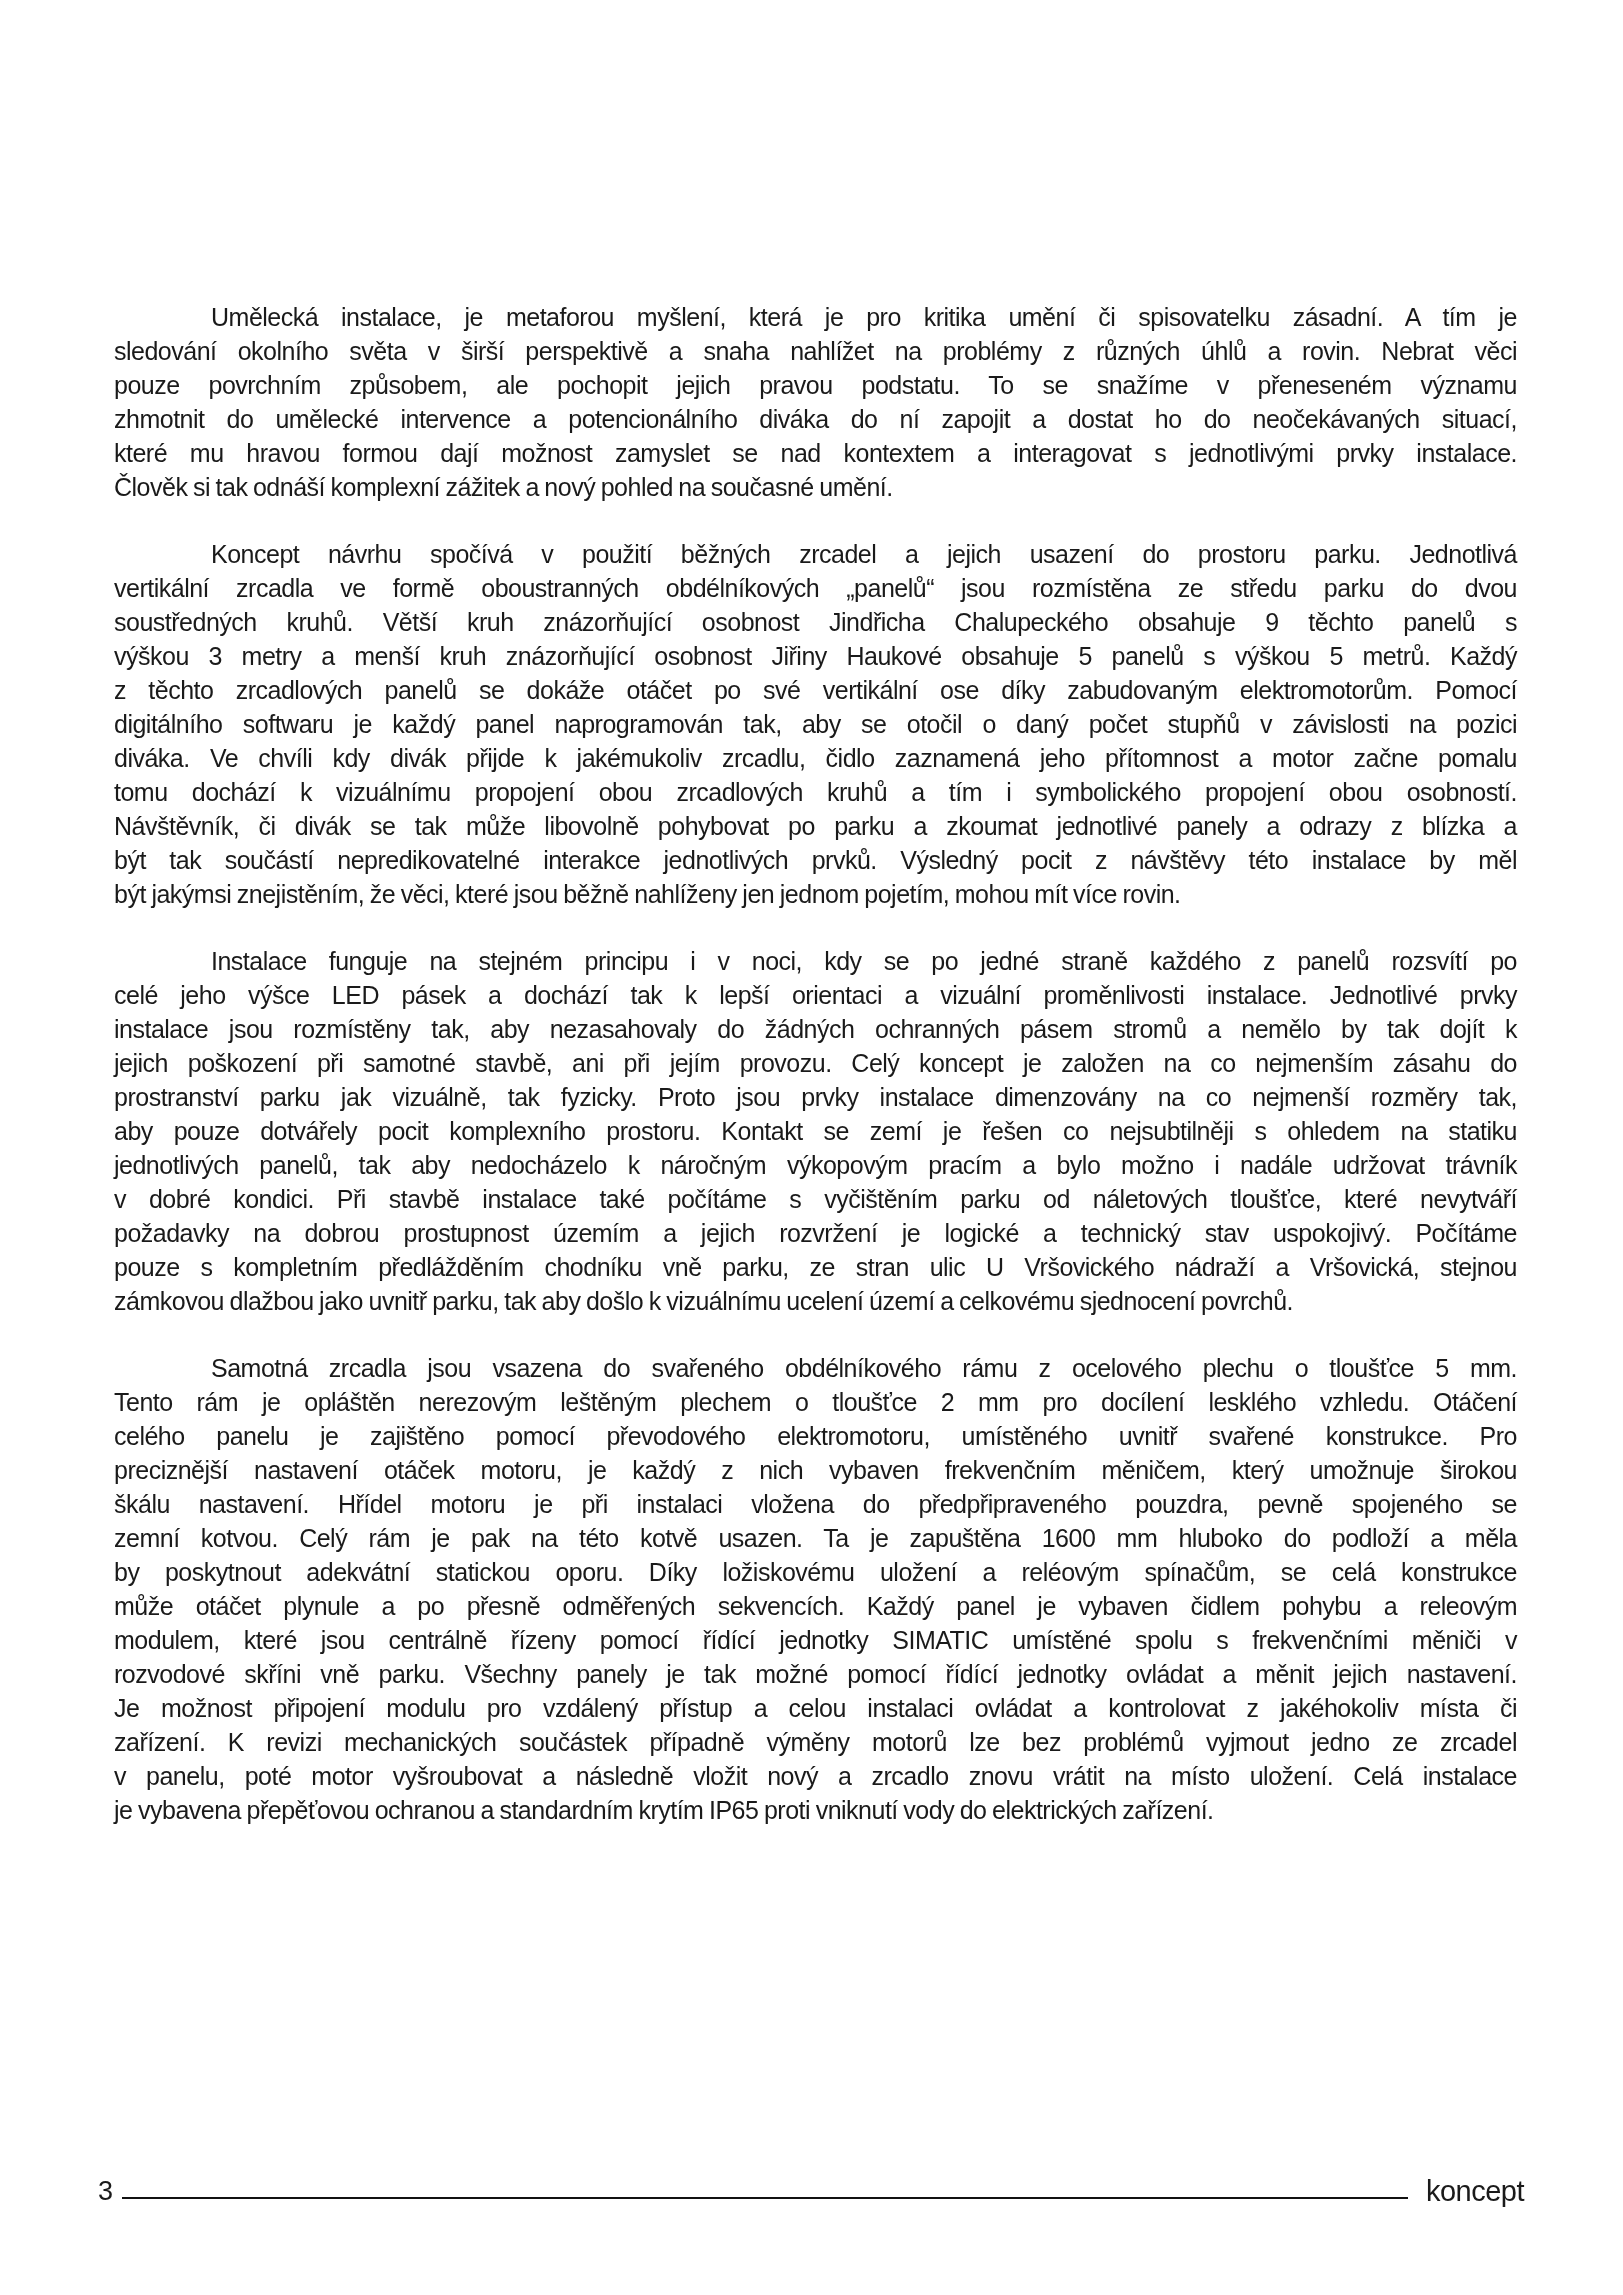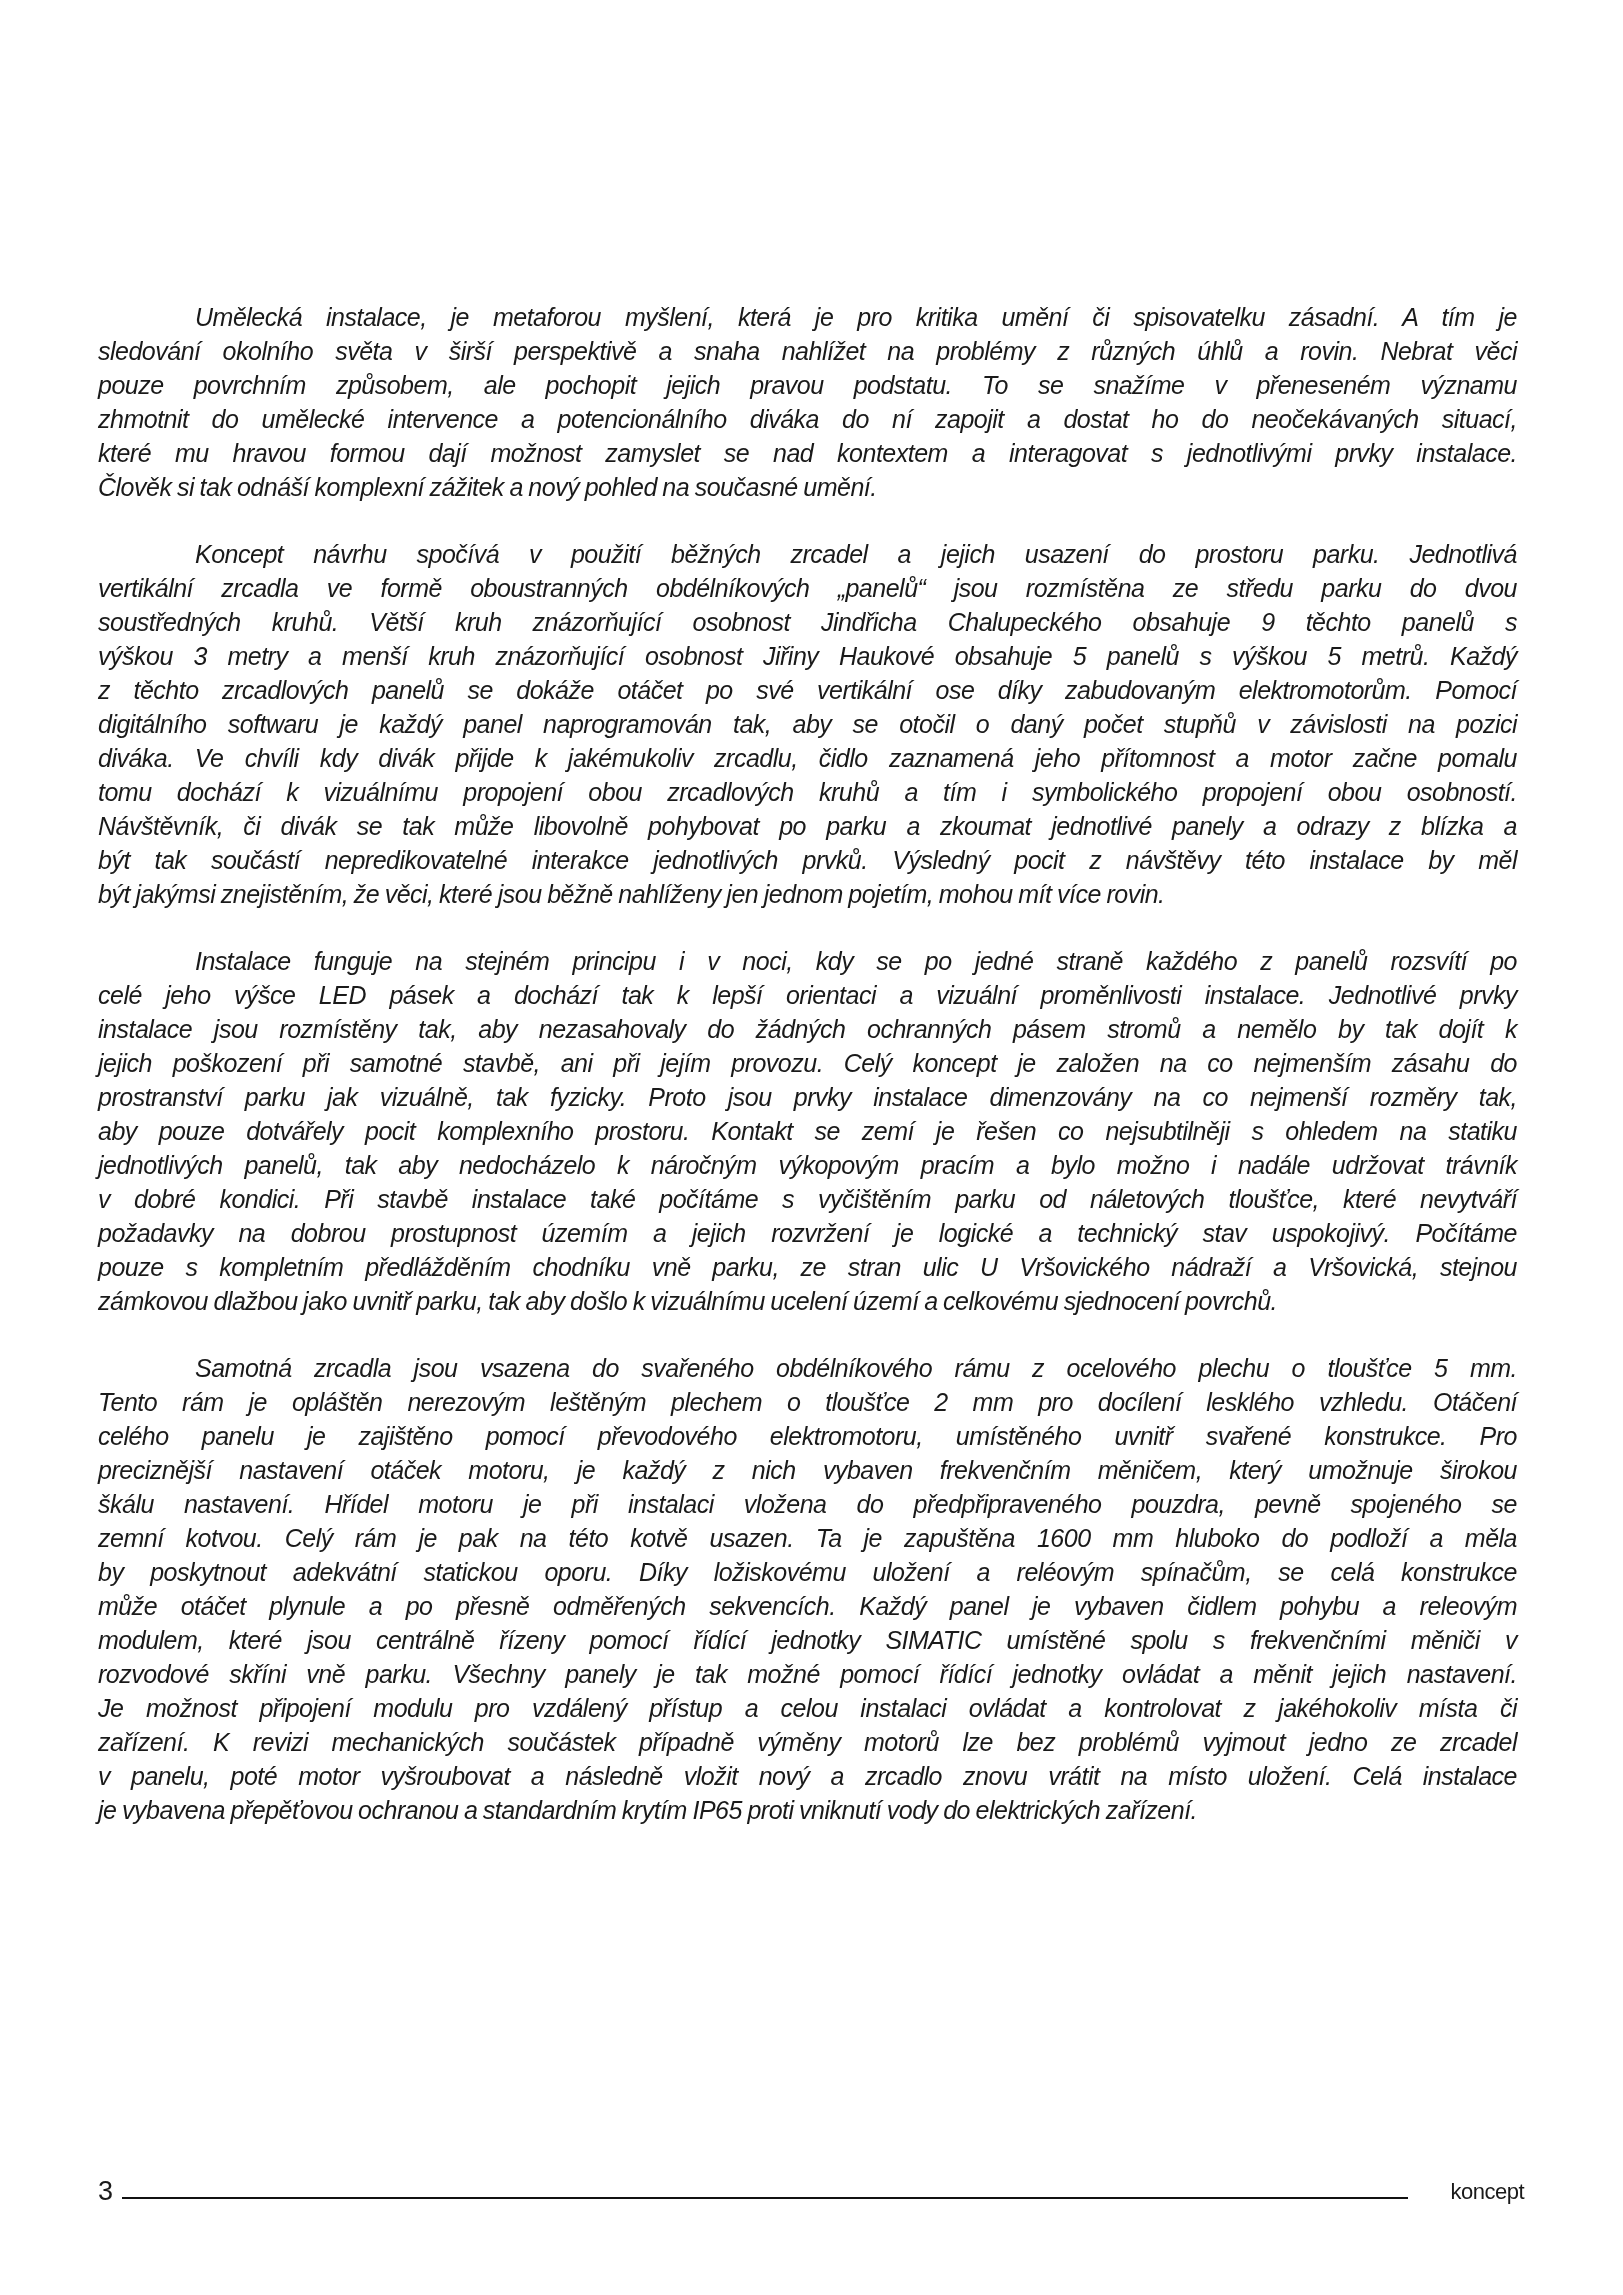--- a/index.html
+++ b/index.html
@@ -1,28 +1,28 @@
 <!DOCTYPE html>
 <html style="font-size:14.7px"><head>
 <meta charset="utf-8">
 <style>
   html, body { margin: 0; padding: 0; background: #ffffff; }
   body { width: 1624px; height: 2296px; position: relative; overflow: hidden;
          font-family: "Liberation Sans", sans-serif; color: #1a1a1a; }
   .content { position: absolute; left: 98px; top: 300px; width: 1419px; }
-  .para { margin: 0 0 33px 0; font-style: italic; }
+  .para { margin: 0 0 33px 16px; }
   .line { display: block; font-size: 25px; line-height: 34px; height: 34px;
           white-space: nowrap; text-align: justify; text-align-last: justify;
           letter-spacing: -0.5px; word-spacing: -0.9px; overflow: visible; }
   .line.first { padding-left: 97px; }
   .line.last { text-align: right; text-align-last: left; }
   .footer { position: absolute; left: 98px; top: 2175px; width: 1426px; height: 37px; }
   .page-num { position: absolute; left: 0; top: 0; font-size: 27px; line-height: 33px; }
   .rule { position: absolute; left: 24px; right: 116px; top: 22px; height: 0; border-top: 2.3px solid #111; }
-  .section-name { position: absolute; right: 0; top: 0; font-size: 22px; line-height: 33px; letter-spacing: -0.5px; }
+  .section-name { position: absolute; right: 0; top: 0; font-size: 29px; line-height: 33px; letter-spacing: -0.5px; }
 </style>
 </head>
 <body>
 
 <div class="content">
   <p class="para">
       <span class="line first">Umělecká instalace, je metaforou myšlení, která je pro kritika umění či spisovatelku zásadní. A tím je</span>
       <span class="line">sledování okolního světa v širší perspektivě a snaha nahlížet na problémy z různých úhlů a rovin. Nebrat věci</span>
       <span class="line">pouze povrchním způsobem, ale pochopit jejich pravou podstatu. To se snažíme v přeneseném významu</span>
       <span class="line">zhmotnit do umělecké intervence a potencionálního diváka do ní zapojit a dostat ho do neočekávaných situací,</span>

